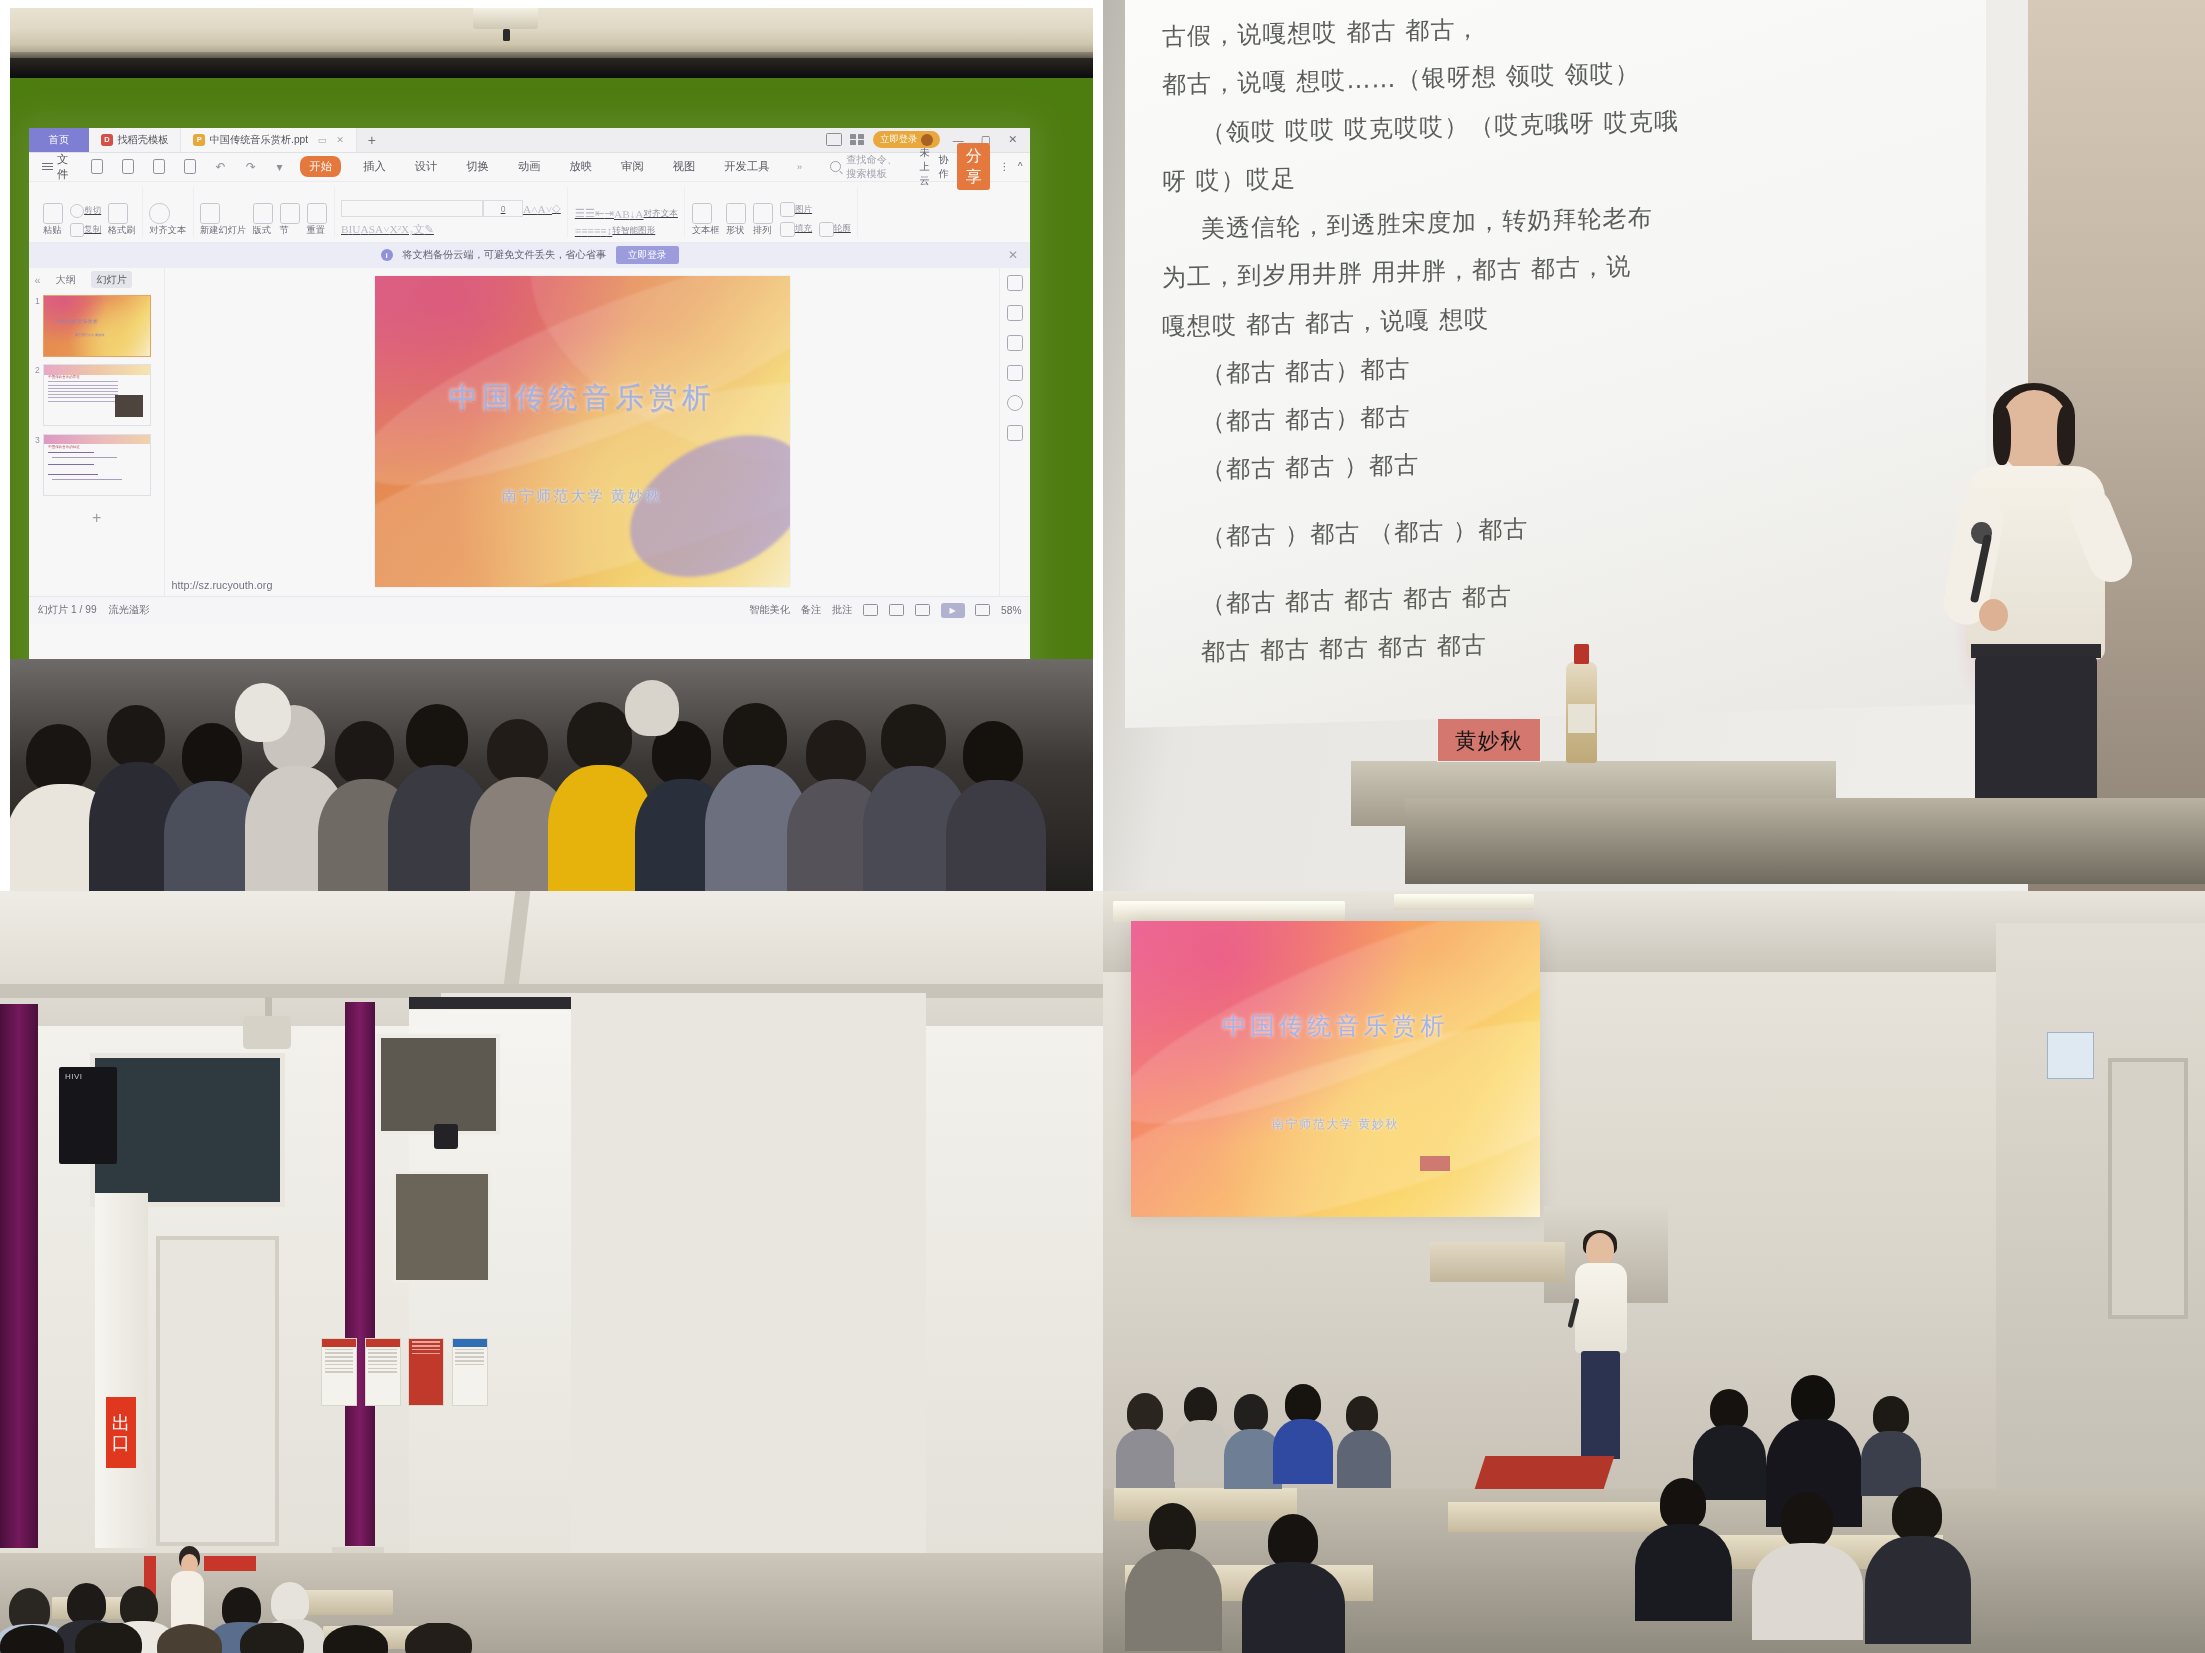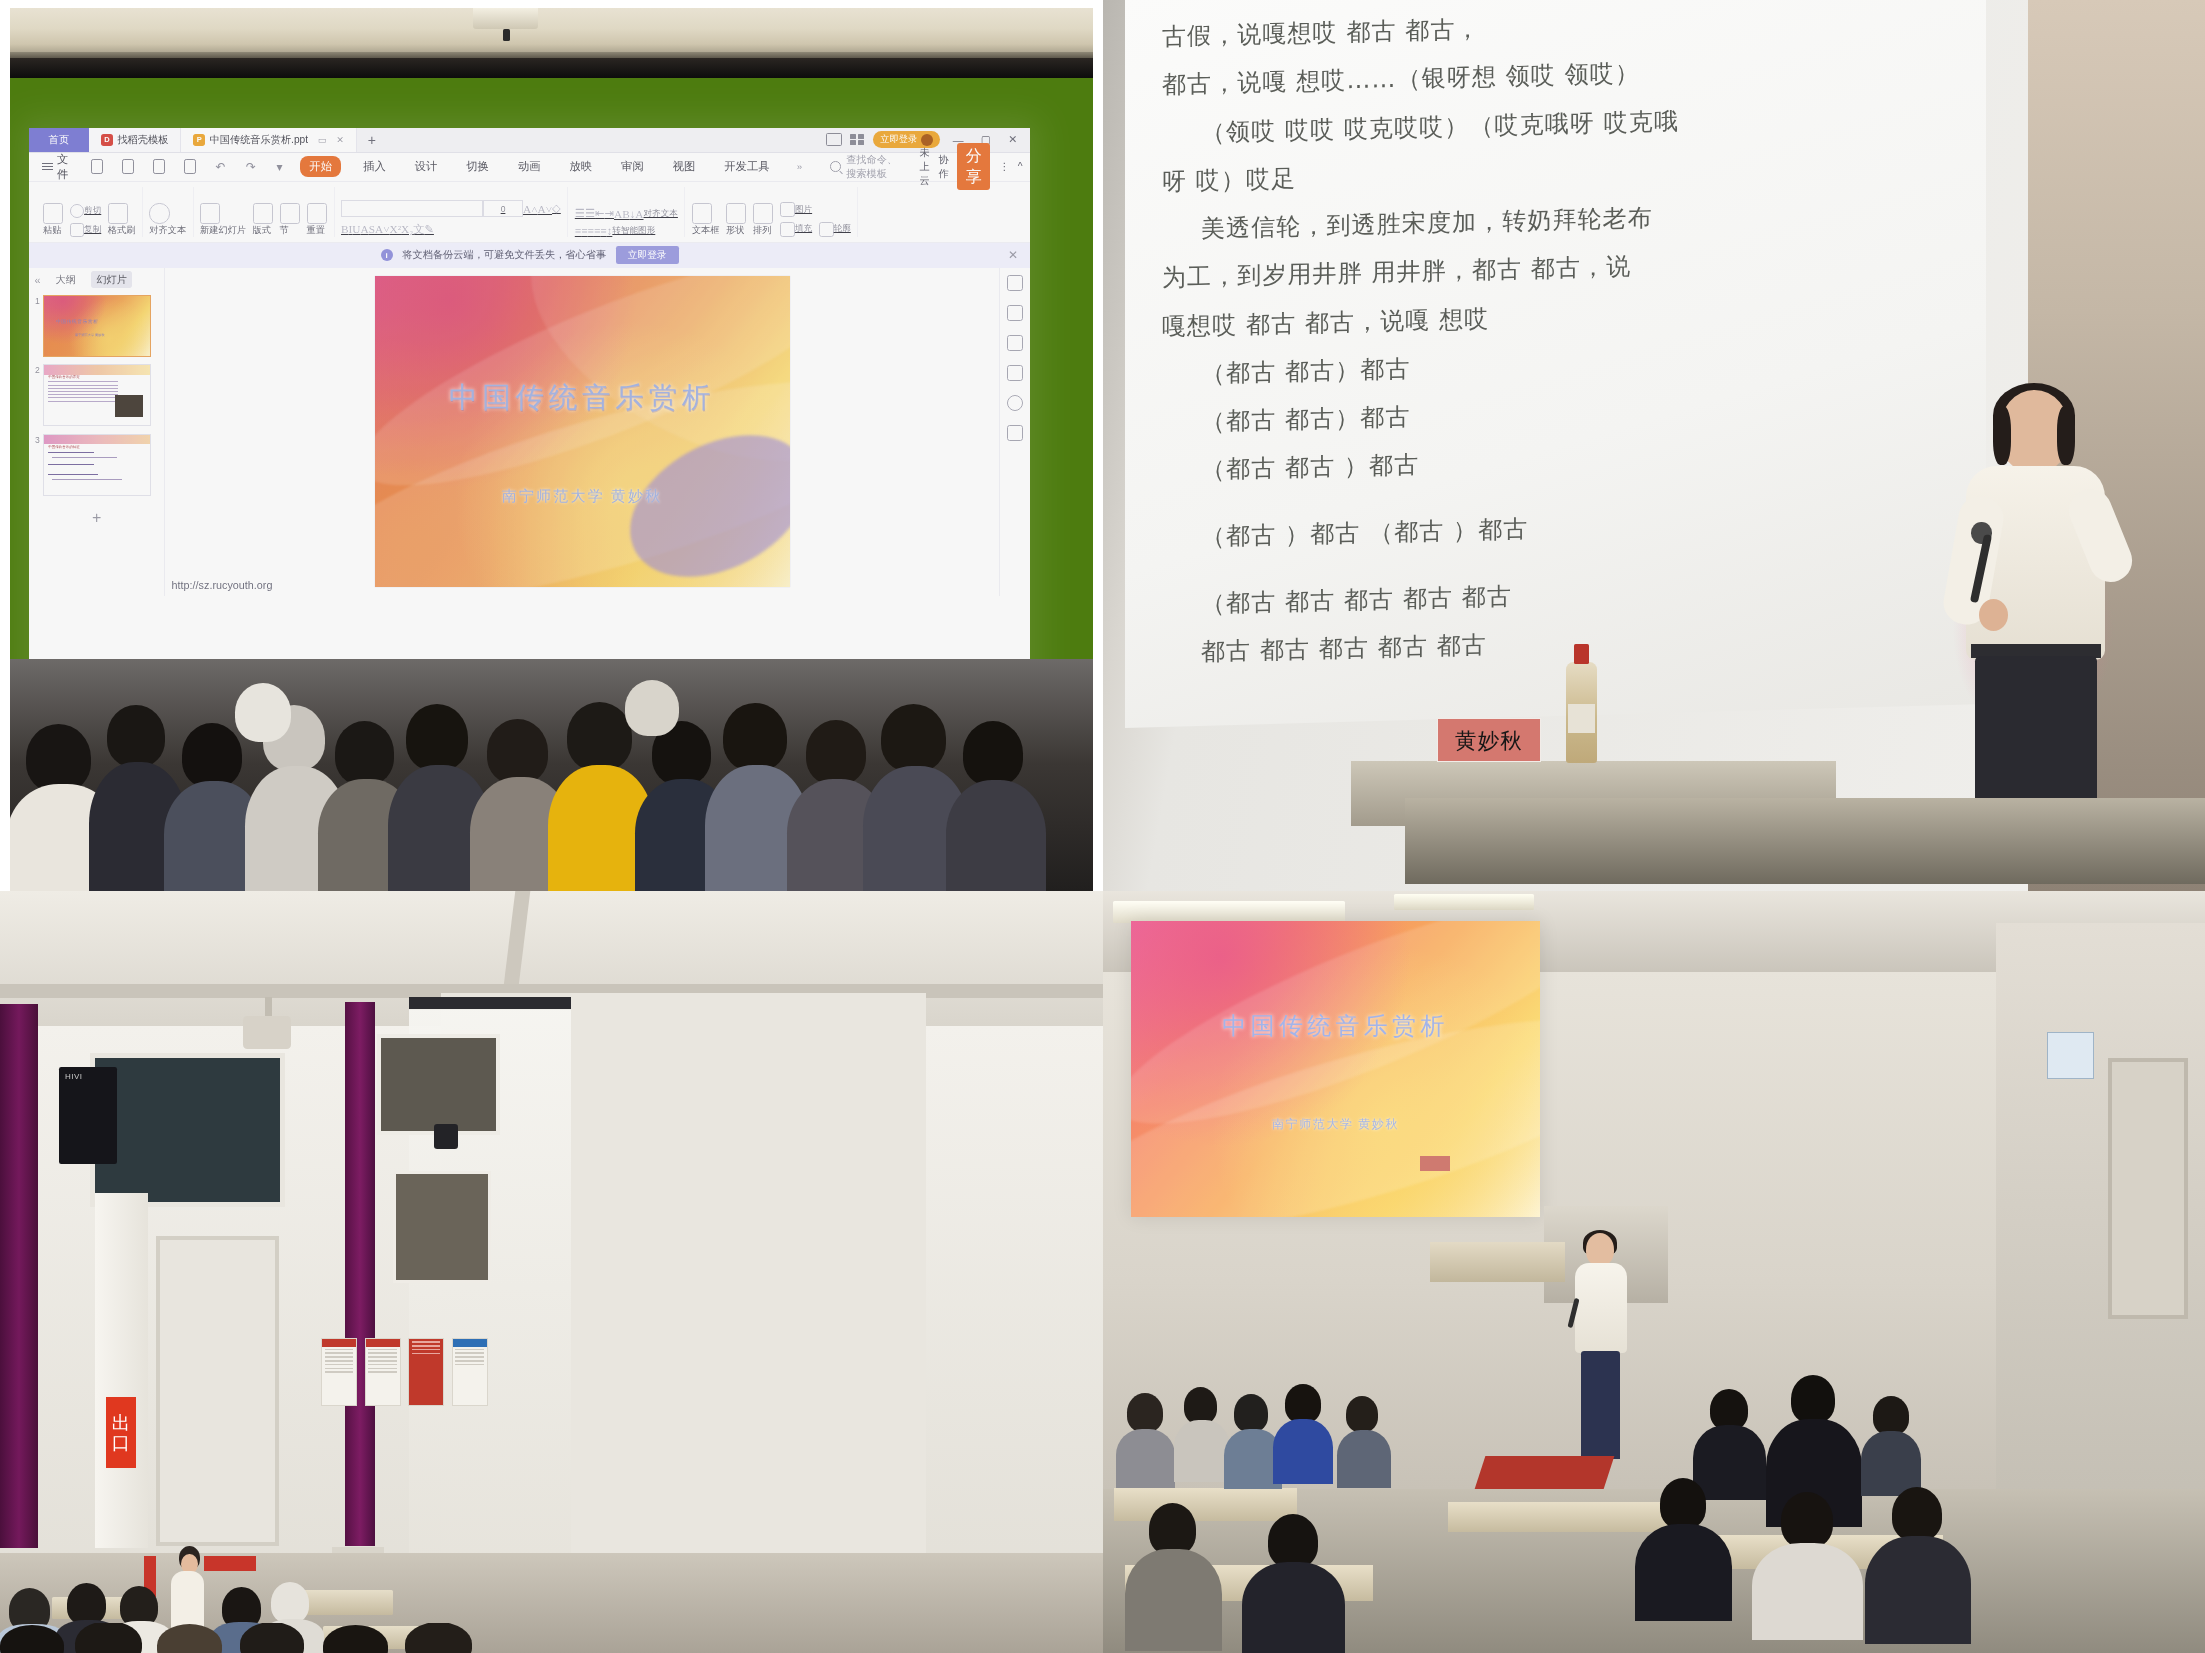--- a/index.html
+++ b/index.html
@@ -616,20 +616,35 @@
               <div class="wps-sideicons">
                 <span class="si"></span>
                 <span class="si"></span>
                 <span class="si"></span>
                 <span class="si"></span>
                 <span class="si circ"></span>
                 <span class="si"></span>
               </div>
             </div>
 
+            <div class="wps-status">
+              <span>幻灯片 1 / 99</span>
+              <span>流光溢彩</span>
+              <span class="st-right">
+                <span>智能美化</span>
+                <span>备注</span>
+                <span>批注</span>
+                <span class="st-ico"></span>
+                <span class="st-ico"></span>
+                <span class="st-ico"></span>
+                <span class="st-play">▶</span>
+                <span class="st-ico"></span>
+                <span class="st-zoom">58%</span>
+              </span>
+            </div>
           </div>
 
           <div class="taskbar">
             <div class="tb-item">
               <span class="tb-ico" style="background:#2e8b57">✓</span>
               <span>- 360安...</span>
             </div>
             <div class="tb-item">
               <span class="tb-ico" style="background:#f5722b">W</span>
               <span>中国传统音乐赏析....</span>

